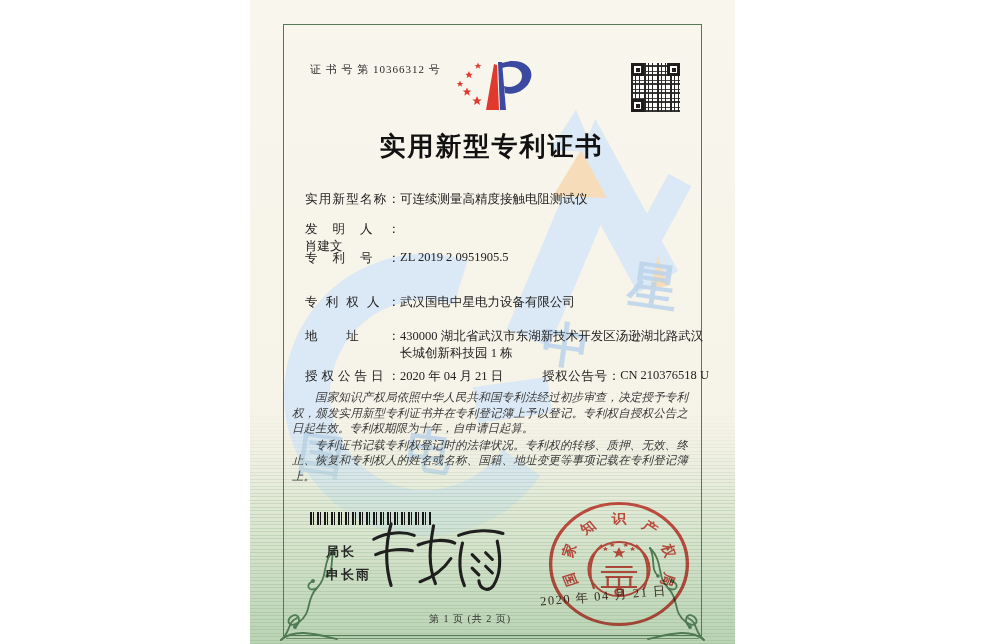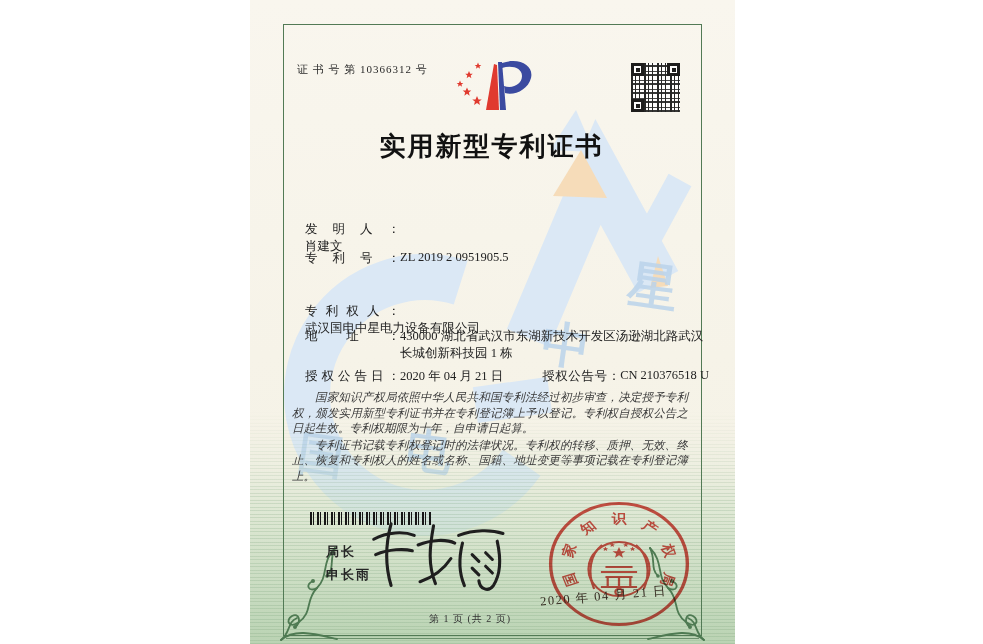--- a/index.html
+++ b/index.html
@@ -27,39 +27,39 @@
 
   
   .frame{position:absolute;left:33px;top:24px;width:417px;height:610px;
          border:1.5px solid #527a55;z-index:3;}
   .bottom-rule{position:absolute;left:36px;right:36px;top:638px;border-top:1px solid rgba(80,122,84,0.75);z-index:3;}
   .flourish{position:absolute;width:62px;height:96px;z-index:4;}
   .flourish.left{left:27px;top:546px;}
   .flourish.right{left:396px;top:546px;transform:scaleX(-1);}
 
   
-  .cert-no{position:absolute;left:47px;top:62px;font-size:11px;letter-spacing:1px;color:#2a2a2a;z-index:5;}
+  .cert-no{position:absolute;left:60px;top:62px;font-size:11px;letter-spacing:1px;color:#2a2a2a;z-index:5;}
   .logo{position:absolute;left:200px;top:56px;width:95px;height:60px;z-index:5;}
   .qr{position:absolute;left:381px;top:63px;width:49px;height:49px;z-index:5;background:#fdfdfb;
       background-image:
         repeating-linear-gradient(0deg, rgba(10,10,10,.92) 0 2px, transparent 2px 4px, rgba(10,10,10,.85) 4px 5px, transparent 5px 9px),
         repeating-linear-gradient(90deg, #0a0a0a 0 2px, #fff 2px 4px, #0a0a0a 4px 5px, #fff 5px 8px, #0a0a0a 8px 9px, #fff 9px 13px);
       opacity:.88;}
   .qr .finder{position:absolute;width:13px;height:13px;border:3px solid #000;background:#fff;box-sizing:border-box;}
   .qr .finder::after{content:"";position:absolute;inset:1.5px;background:#000;}
   .qr .f-tl{left:0;top:0;} .qr .f-tr{right:0;top:0;} .qr .f-bl{left:0;bottom:0;}
   .title{position:absolute;left:33px;width:417px;top:129px;text-align:center;z-index:5;
          font-size:26px;font-weight:700;letter-spacing:2px;color:#111;}
 
   
   .row{position:absolute;left:55px;z-index:5;font-size:12.5px;color:#222;display:flex;}
   .lab{display:inline-block;width:95px;text-align:justify;text-align-last:justify;flex:none;}
   .val{display:inline-block;}
   .r-name{top:191px;} .r-inv{top:221px;flex-direction:column;} .r-pno{top:250px;} .r-fdate{top:278px;}
-  .r-patee{top:303px;flex-direction:column;} .r-addr{top:328px;} .r-grant{top:368px;}
+  .r-patee{top:294px;} .r-addr{top:328px;} .r-grant{top:368px;}
   .addr2{display:block;}
   .lab-gno{display:inline-block;width:78px;text-align:justify;text-align-last:justify;flex:none;margin-left:39px;}
 
   
   .paras{position:absolute;left:42px;top:390px;width:396px;z-index:5;
          font-size:11.5px;line-height:15.5px;font-style:italic;color:#3a3a3a;text-align:justify;}
   .paras p{margin:0 0 1px 0;text-indent:2em;}
 
   
   .barcode{position:absolute;left:60px;top:512px;width:122px;height:13px;z-index:5;
@@ -169,20 +169,24 @@
     </svg>
 
     <div class="qr">
       <div class="finder f-tl"></div>
       <div class="finder f-tr"></div>
       <div class="finder f-bl"></div>
     </div>
 
     <div class="title">实用新型专利证书</div>
 
+    <div class="row r-name">
+      <span class="lab">实用新型名称：</span>
+      <span class="val">可连续测量高精度接触电阻测试仪</span>
+    </div>
     <div class="row r-inv">
       <span class="lab">发明人：</span>
       <span class="val">肖建文</span>
     </div>
     <div class="row r-pno">
       <span class="lab">专利号：</span>
       <span class="val">ZL 2019 2 0951905.5</span>
     </div>
     <div class="row r-patee">
       <span class="lab">专利权人：</span>

